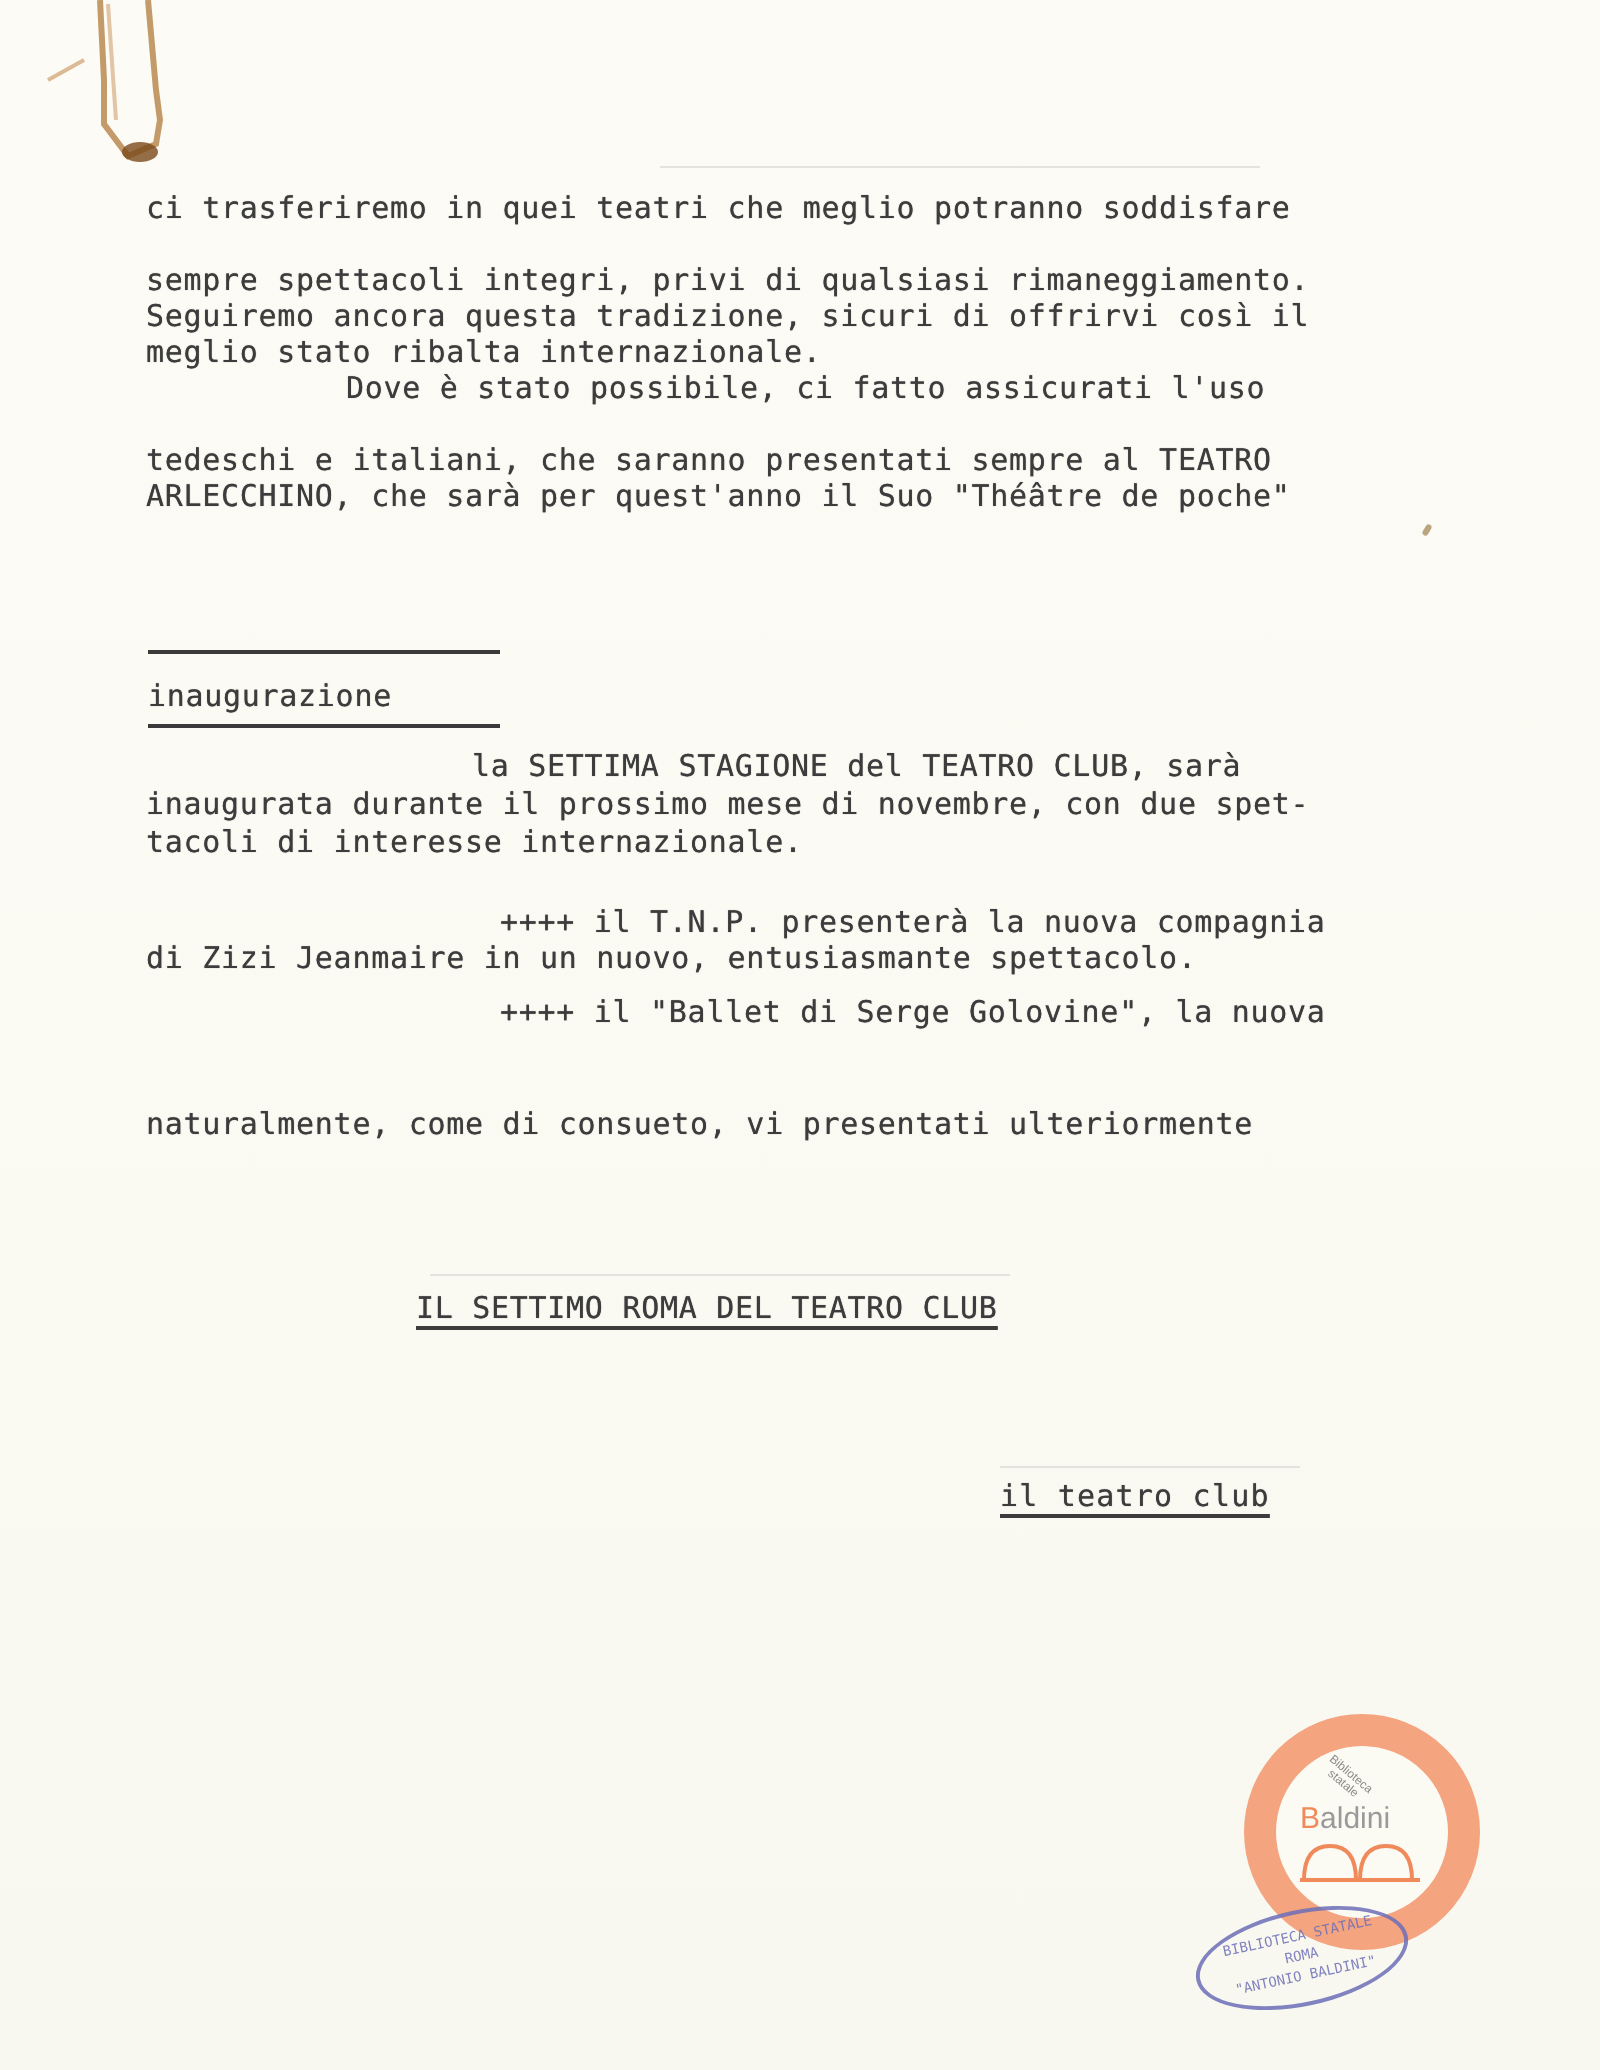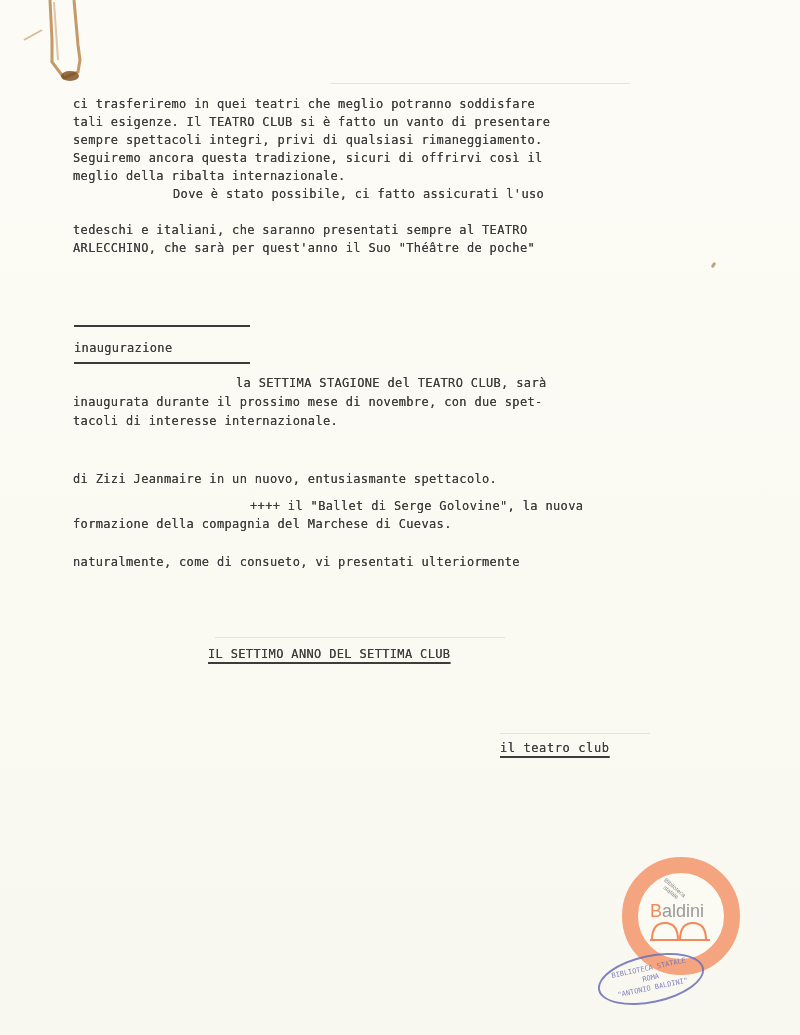--- a/index.html
+++ b/index.html
@@ -6,21 +6,21 @@
   body {
     width: 800px; height: 1035px; overflow: hidden;
     background: #fbfaf3;
     position: relative;
     font-family: "DejaVu Sans Mono", "Liberation Mono", monospace;
     color: #3a3a3a;
   }
   .page { position: absolute; inset: 0; background: linear-gradient(180deg, #fcfbf5 0%, #f9f8f0 100%); }
   .line {
     position: absolute;
-    font-size: 12px;
+    font-size: 15px;
     letter-spacing: 0.35px;
     white-space: pre;
     line-height: 18px;
     color: #3c3c3c;
     text-shadow: 0 0 0.4px #555;
   }
   .rule {
     position: absolute;
     height: 2px;
     background: #3a3a3a;
@@ -40,21 +40,21 @@
     border: 16px solid #f4a47e; box-sizing: border-box;
     background: #fbfaf3;
   }
   .logo-small {
     position: absolute; left: 660px; top: 884px;
     font-family: "Liberation Sans", sans-serif; font-size: 6px; color: #8a8a8a;
     transform: rotate(40deg); line-height: 6px; text-align: center;
   }
   .logo-name {
     position: absolute; left: 650px; top: 901px;
-    font-family: "Liberation Sans", sans-serif; font-size: 18px; color: #9a9a9a;
+    font-family: "Liberation Sans", sans-serif; font-size: 15px; color: #9a9a9a;
   }
   .logo-name .b { color: #f08a5a; }
   .stamp {
     position: absolute; left: 597px; top: 955px;
     width: 108px; height: 48px; border-radius: 50%;
     border: 2px solid #6d6fb8; transform: rotate(-12deg);
     color: #6d6fb8; font-family: "DejaVu Sans Mono", monospace; font-size: 7px;
     text-align: center; box-sizing: border-box; padding-top: 6px; line-height: 10px;
     opacity: 0.85;
   }
@@ -69,47 +69,46 @@
     <path d="M40 2 L44 60" stroke="#c89058" stroke-width="2" opacity="0.5"></path>
     <ellipse cx="56" cy="76" rx="9" ry="5" fill="#7a4a1a" opacity="0.8"></ellipse>
     <path d="M10 40 L28 30" stroke="#c89058" stroke-width="2" opacity="0.6"></path>
   </svg>
 
   <div class="ghost" style="left:330px;top:83px;width:300px"></div>
   <div class="ghost" style="left:215px;top:637px;width:290px"></div>
   <div class="ghost" style="left:500px;top:733px;width:150px"></div>
 
   <div class="line" style="left:73px;top:95px">ci trasferiremo in quei teatri che meglio potranno soddisfare</div>
-  <div class="line" style="left:73px;top:113px">tali esigenze. Il TEATRO CLUB si è fatto un vanto di presentare</div>
   <div class="line" style="left:73px;top:149px">Seguiremo ancora questa tradizione, sicuri di offrirvi così il</div>
   <div class="line" style="left:73px;top:131px">sempre spettacoli integri, privi di qualsiasi rimaneggiamento.</div>
-  <div class="line" style="left:73px;top:167px">meglio della ribalta internazionale.</div>
+  <div class="line" style="left:73px;top:167px">meglio stato ribalta internazionale.</div>
 
   <div class="line" style="left:173px;top:185px">Dove è stato possibile, ci fatto assicurati l'uso</div>
   <div class="line" style="left:73px;top:221px">tedeschi e italiani, che saranno presentati sempre al TEATRO</div>
   <div class="line" style="left:73px;top:239px">ARLECCHINO, che sarà per quest'anno il Suo "Théâtre de poche"</div>
 
   <div style="position:absolute;left:712px;top:262px;width:3px;height:6px;background:#a08050;border-radius:2px;transform:rotate(30deg);opacity:.7"></div>
 
   <div class="rule" style="left:74px;top:325px;width:176px"></div>
   <div class="line" style="left:74px;top:339px">inaugurazione</div>
   <div class="rule" style="left:74px;top:362px;width:176px"></div>
 
   <div class="line" style="left:236px;top:374px">la SETTIMA STAGIONE del TEATRO CLUB, sarà</div>
   <div class="line" style="left:73px;top:393px">inaugurata durante il prossimo mese di novembre, con due spet-</div>
   <div class="line" style="left:73px;top:412px">tacoli di interesse internazionale.</div>
 
+  <div class="line" style="left:250px;top:452px">++++ il T.N.P. presenterà la nuova compagnia</div>
   <div class="line" style="left:73px;top:470px">di Zizi Jeanmaire in un nuovo, entusiasmante spettacolo.</div>
 
   <div class="line" style="left:250px;top:497px">++++ il "Ballet di Serge Golovine", la nuova</div>
-  <div class="line" style="left:73px;top:515px">formazione della compagnia del Marchese di Cuevas.</div>
 
   <div class="line" style="left:73px;top:553px">naturalmente, come di consueto, vi presentati ulteriormente</div>
 
-  <div class="line ul" style="left:208px;top:645px">IL SETTIMO ANNO DEL SETTIMA CLUB</div>
+  <div class="line ul" style="left:208px;top:645px">IL SETTIMO ROMA DEL TEATRO CLUB</div>
 
   <div class="line ul" style="left:500px;top:739px;letter-spacing:0.6px">il teatro club</div>
 
   <div class="logo"></div>
   <div class="logo-small">
     <div>Biblioteca</div>
     <div>statale</div>
   </div>
   <div class="logo-name"><span class="b">B</span><span>aldini</span></div>
   <svg style="position:absolute;left:650px;top:920px" width="60" height="22" viewBox="0 0 60 22">

